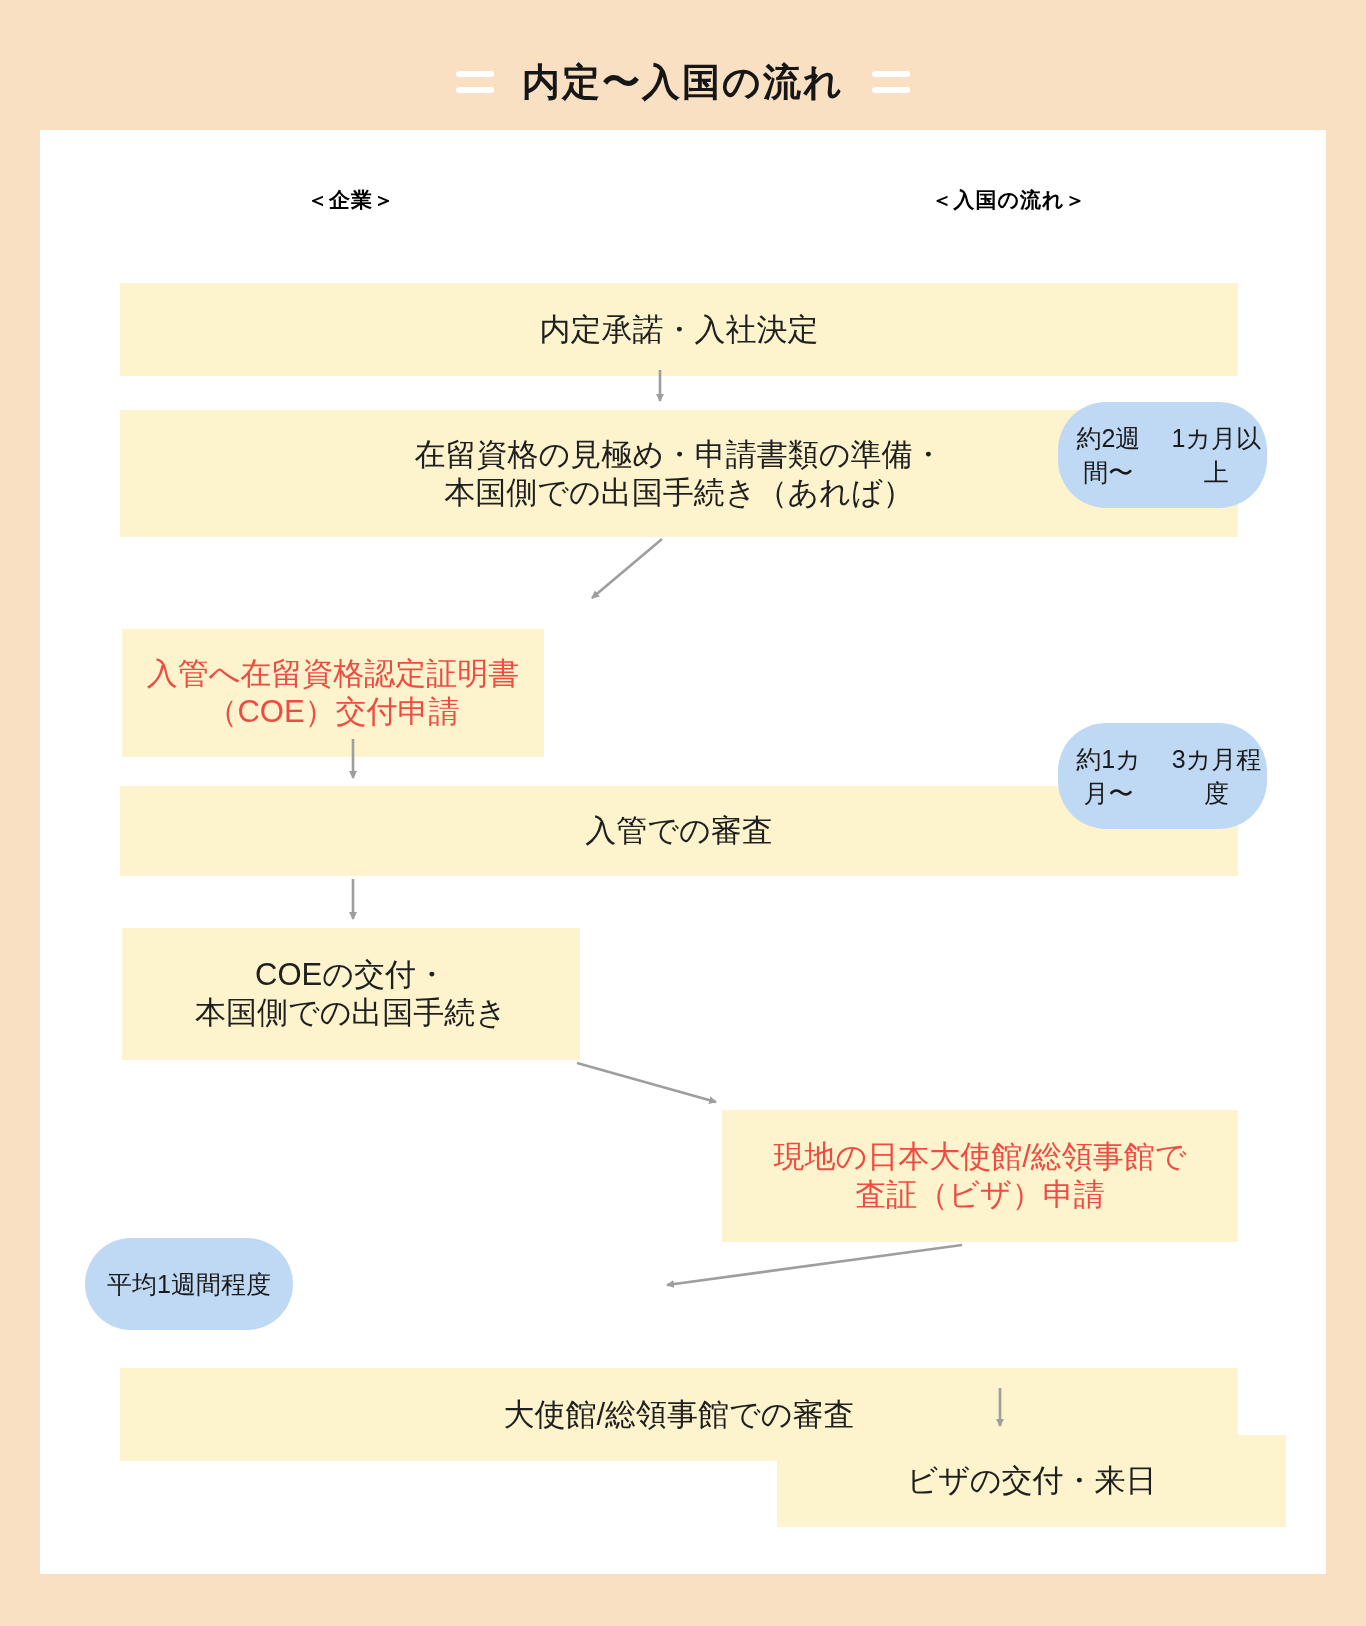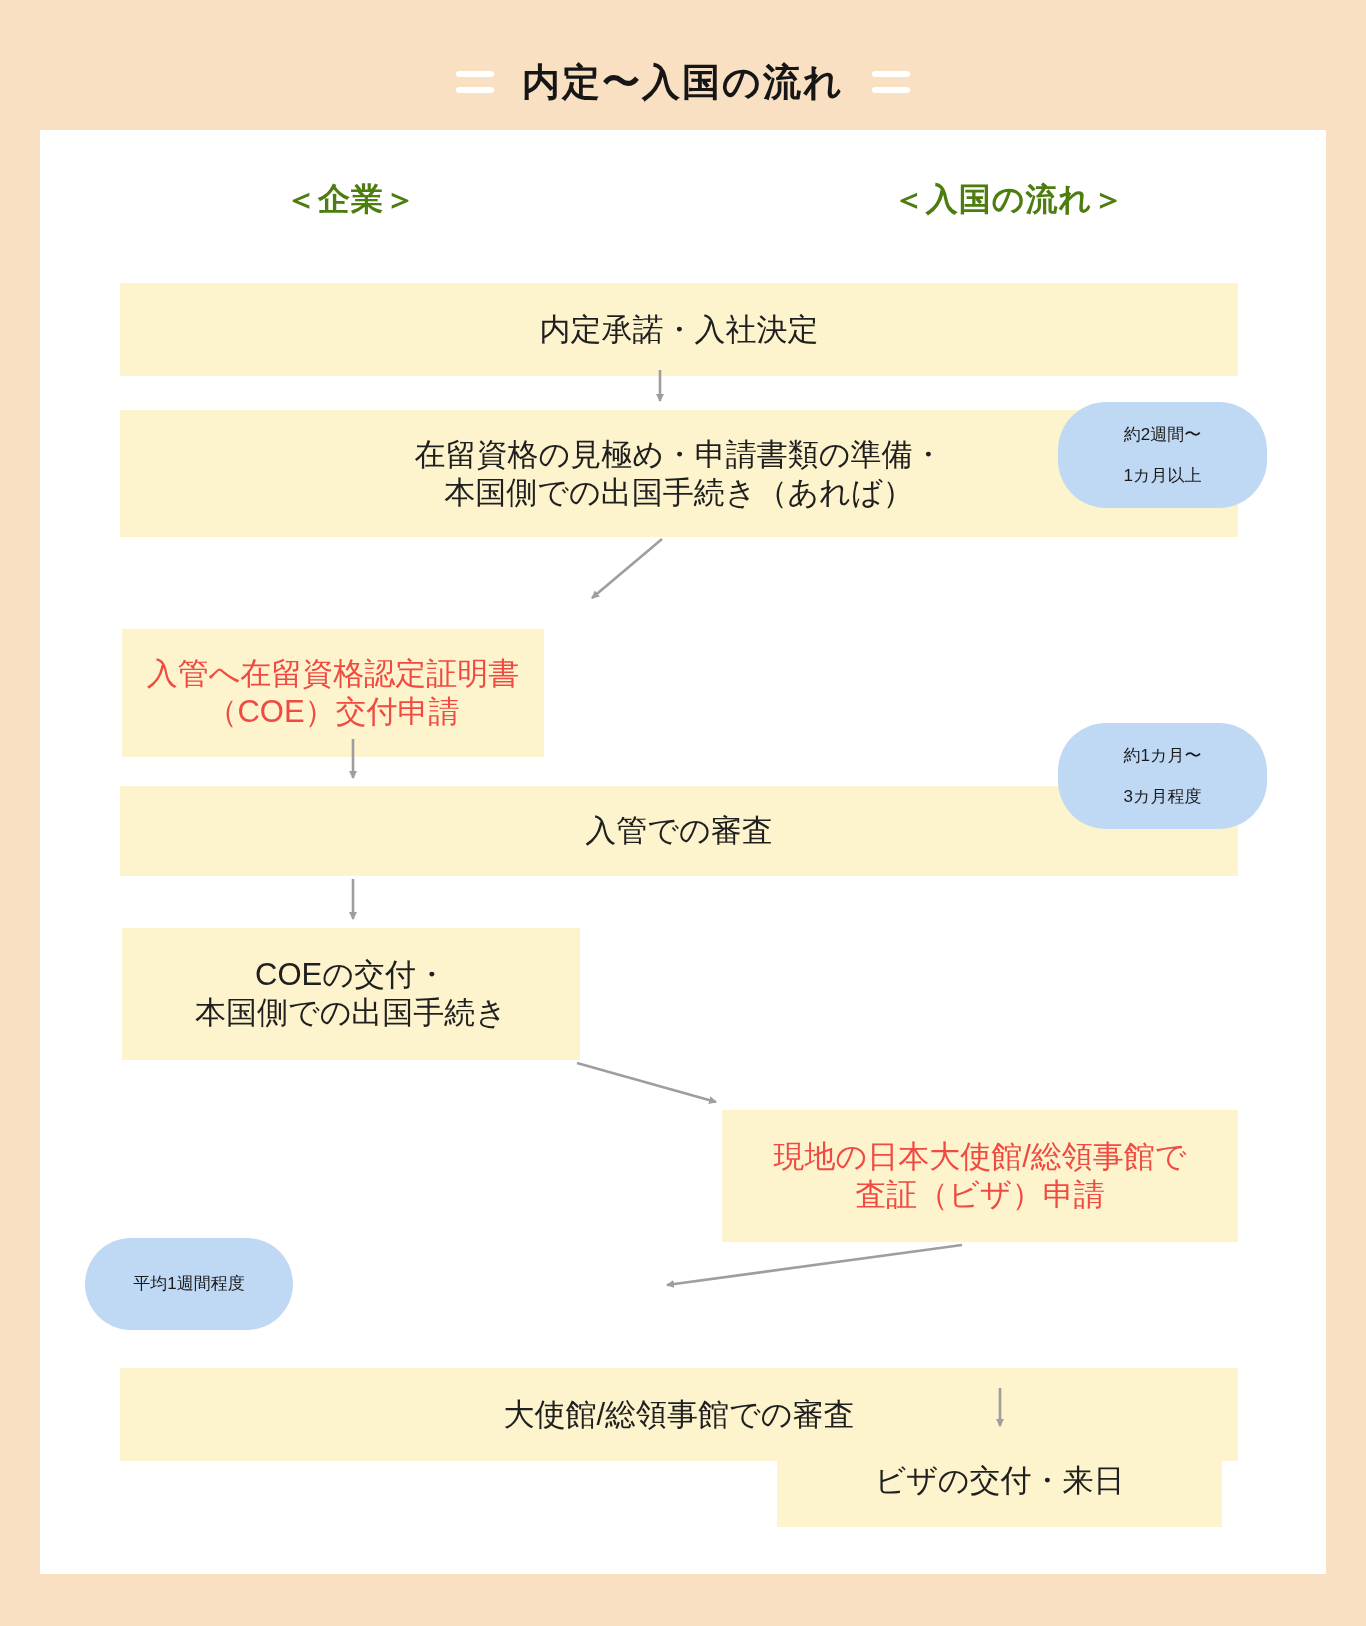--- a/index.html
+++ b/index.html
@@ -34,46 +34,46 @@
 
   
   .card{
     position:absolute;left:40px;top:130px;width:1286px;height:1444px;
     background:var(--card);
   }
 
   .col-header{
     position:absolute;top:180px;height:40px;
     display:flex;align-items:center;justify-content:center;
-    font-size:32px;font-weight:800;color:#4d7c0f;letter-spacing:1px;
+    font-size:21px;font-weight:800;color:#000000;letter-spacing:1px;
   }
   .col-header.left{left:231px;width:240px;}
   .col-header.right{left:859px;width:300px;}
 
   
   .flow-box{
     position:absolute;background:var(--box);
     display:flex;flex-direction:column;align-items:center;justify-content:center;
     font-size:31px;line-height:38px;text-align:center;color:var(--text);
   }
   .flow-box.red{color:var(--red);}
   .b1{left:120px;top:283px;width:1118px;height:93px;}
   .b2{left:120px;top:410px;width:1118px;height:127px;}
   .b3{left:122px;top:629px;width:422px;height:128px;}
   .b4{left:120px;top:786px;width:1118px;height:90px;}
   .b5{left:122px;top:928px;width:458px;height:132px;}
   .b6{left:722px;top:1110px;width:516px;height:132px;}
   .b7{left:120px;top:1368px;width:1118px;height:93px;}
-  .b8{left:777px;top:1435px;width:445px;height:92px;}
+  .b8{left:777px;top:1435px;width:509px;height:92px;}
 
   
   .badge{
     position:absolute;background:var(--badge);
-    display:flex;flex-direction:column;align-items:center;justify-content:center;
-    font-size:17px;line-height:34px;color:#1A1A1A;text-align:center;gap:7px;
+    display:flex;flex-direction:row;align-items:center;justify-content:center;
+    font-size:25px;line-height:34px;color:#1A1A1A;text-align:center;gap:7px;
   }
   .badge1{left:1058px;top:402px;width:209px;height:106px;border-radius:48px;}
   .badge2{left:1058px;top:723px;width:209px;height:106px;border-radius:48px;}
   .badge3{left:85px;top:1238px;width:208px;height:92px;border-radius:46px;}
 
   
   .arrow-layer{position:absolute;left:0;top:0;width:1366px;height:1626px;pointer-events:none;}
   .arrow-layer line{stroke:var(--arrow);stroke-width:2.6px;}
   .arrow-layer marker path{fill:var(--arrow);}
 </style>

